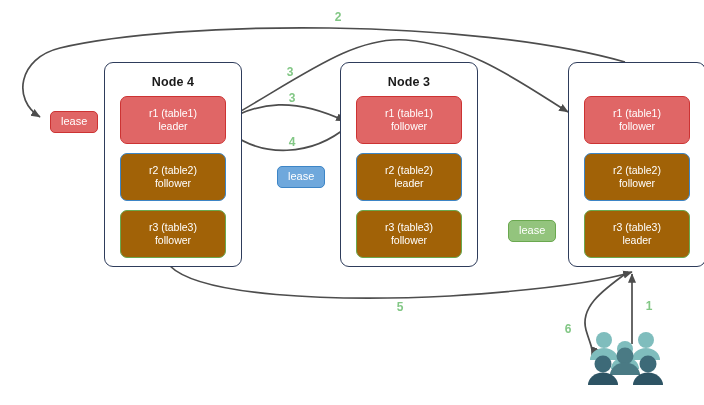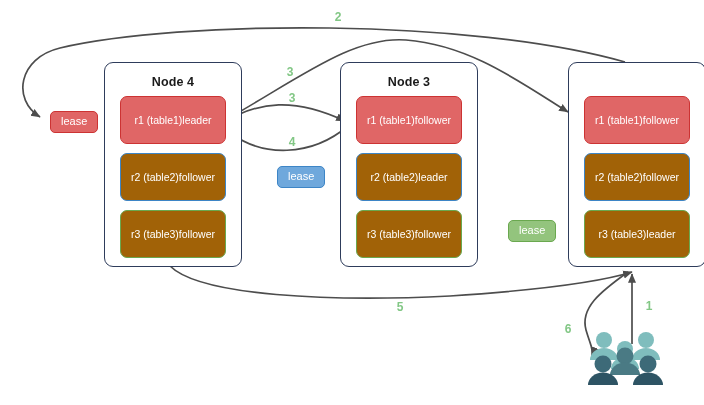--- a/index.html
+++ b/index.html
@@ -37,21 +37,21 @@
     letter-spacing:.1px;
   }
   .replicas{
     position:absolute;left:15px;top:33px;right:15px;
   }
   .rep{
     box-sizing:border-box;
     height:48px;
     border-radius:7px;
     margin-bottom:9px;
-    display:flex;flex-direction:row;
+    display:flex;flex-direction:column;
     align-items:center;justify-content:center;
     color:#ffffff;
     font-size:10.5px;
     line-height:13px;
     text-align:center;
   }
   .rep span{display:block;}
   .rep-red{background:#e06666;border:1.4px solid #cc3333;}
   .rep-blue{background:#a16207;border:1.4px solid #3d85c6;}
   .rep-green{background:#a16207;border:1.4px solid #6aa84f;}

